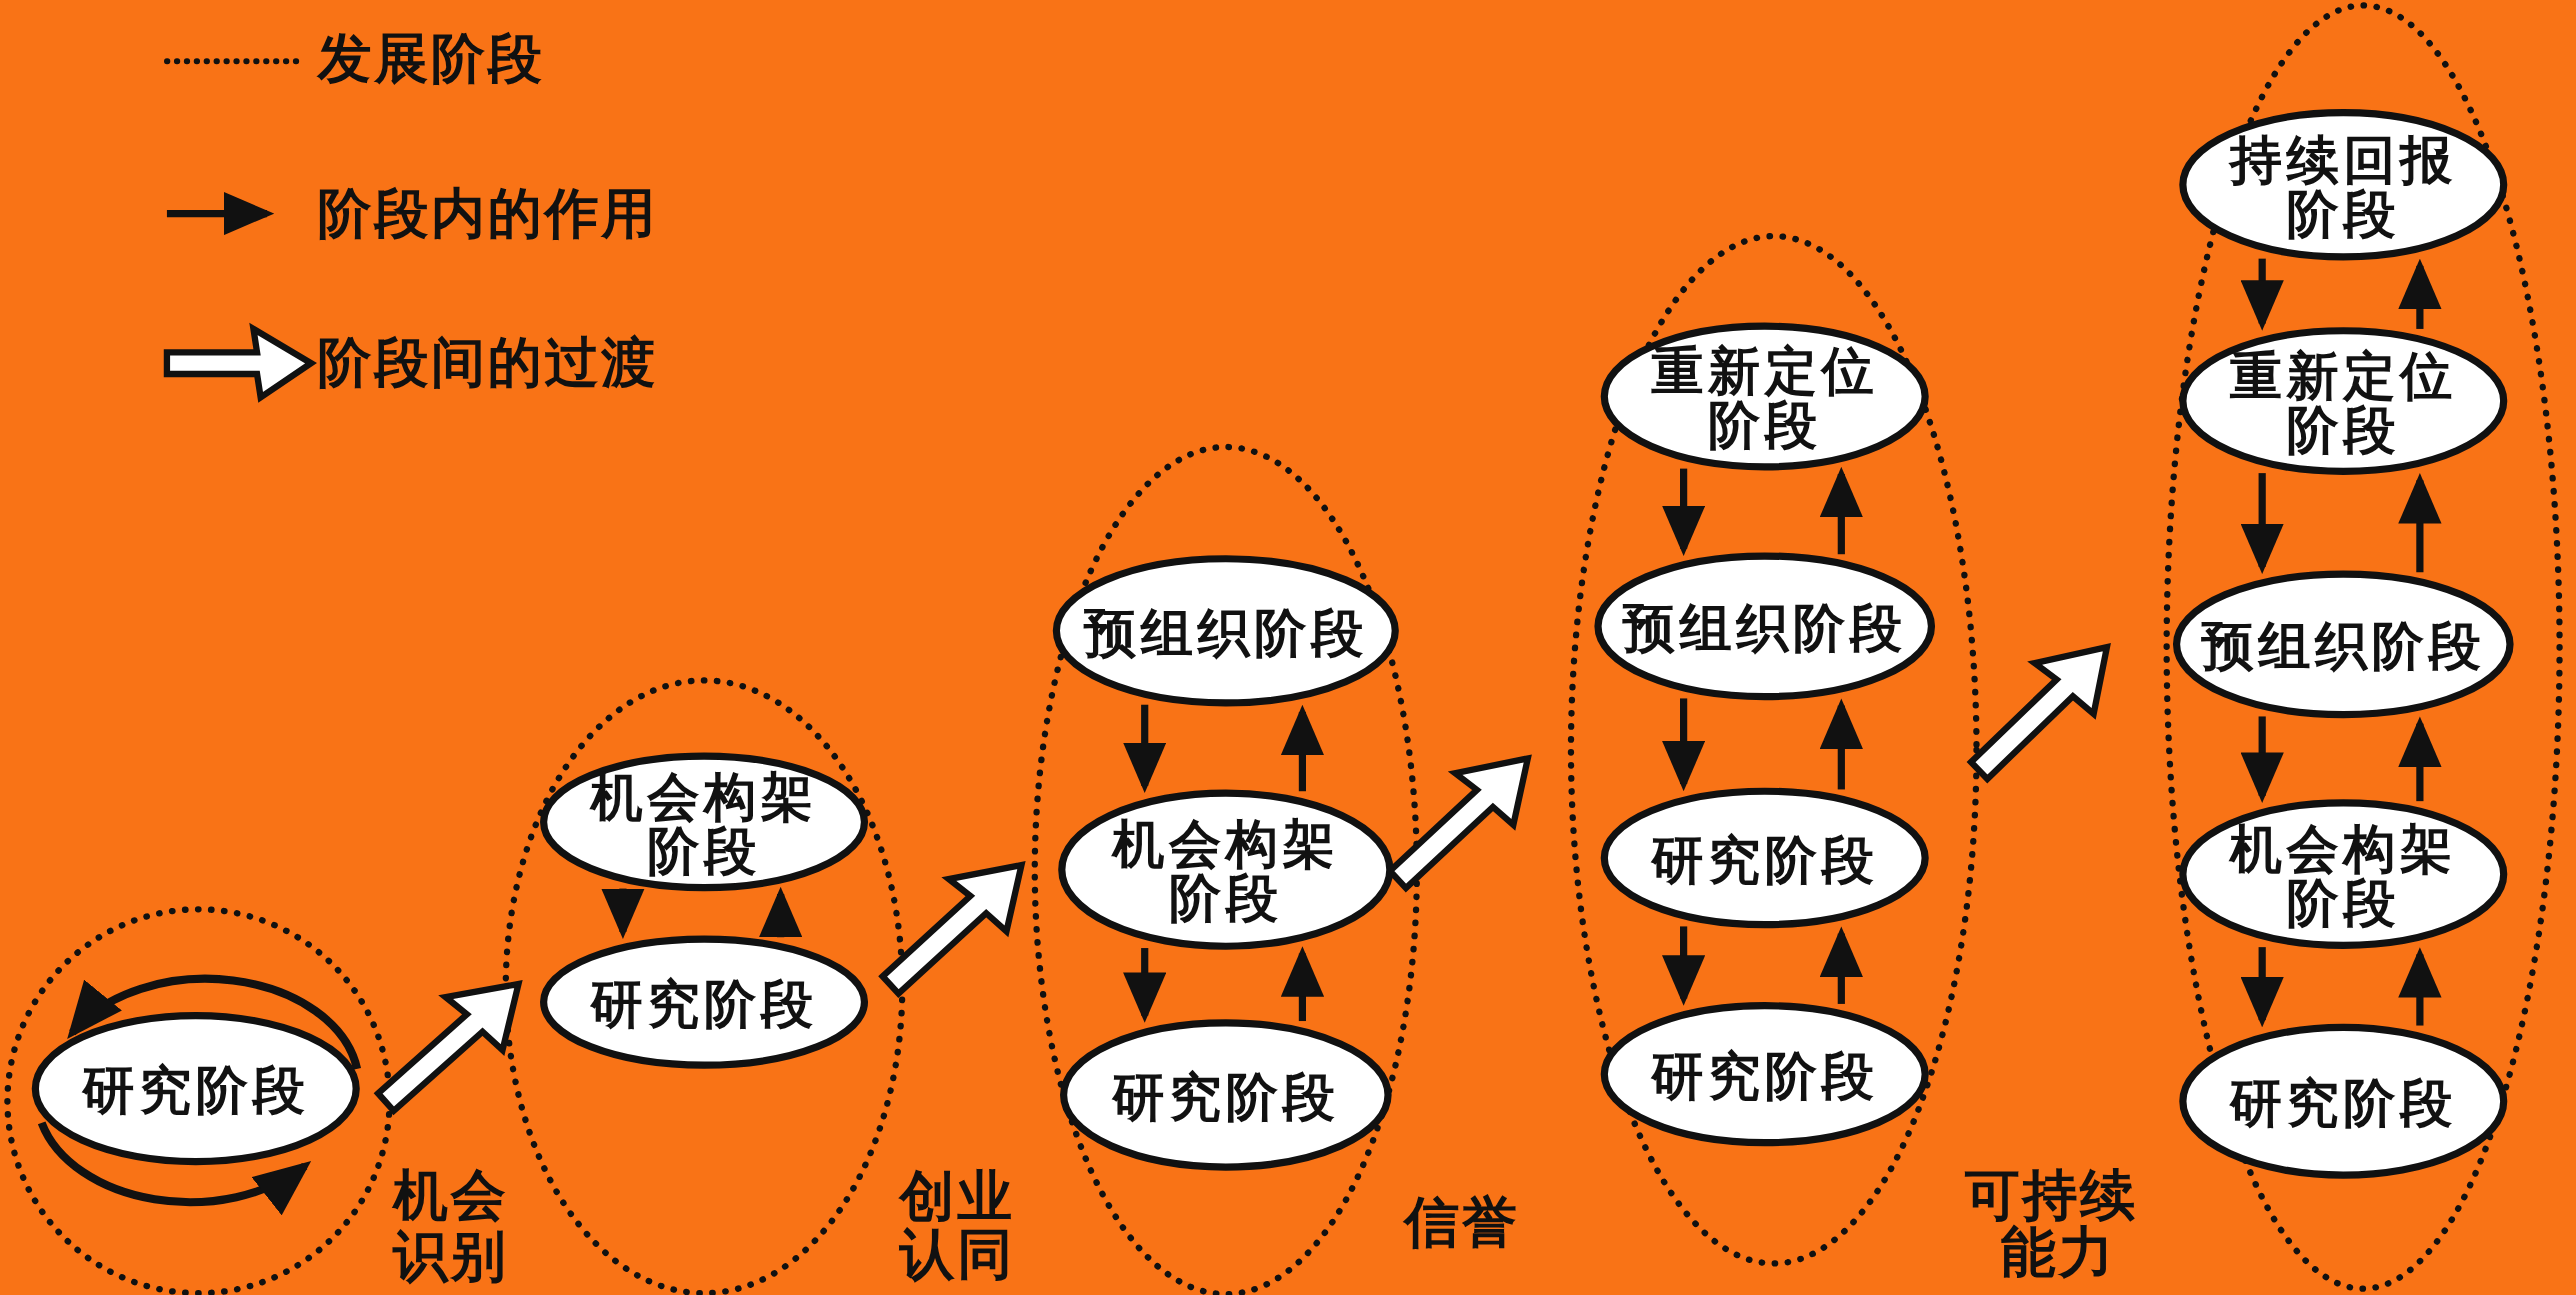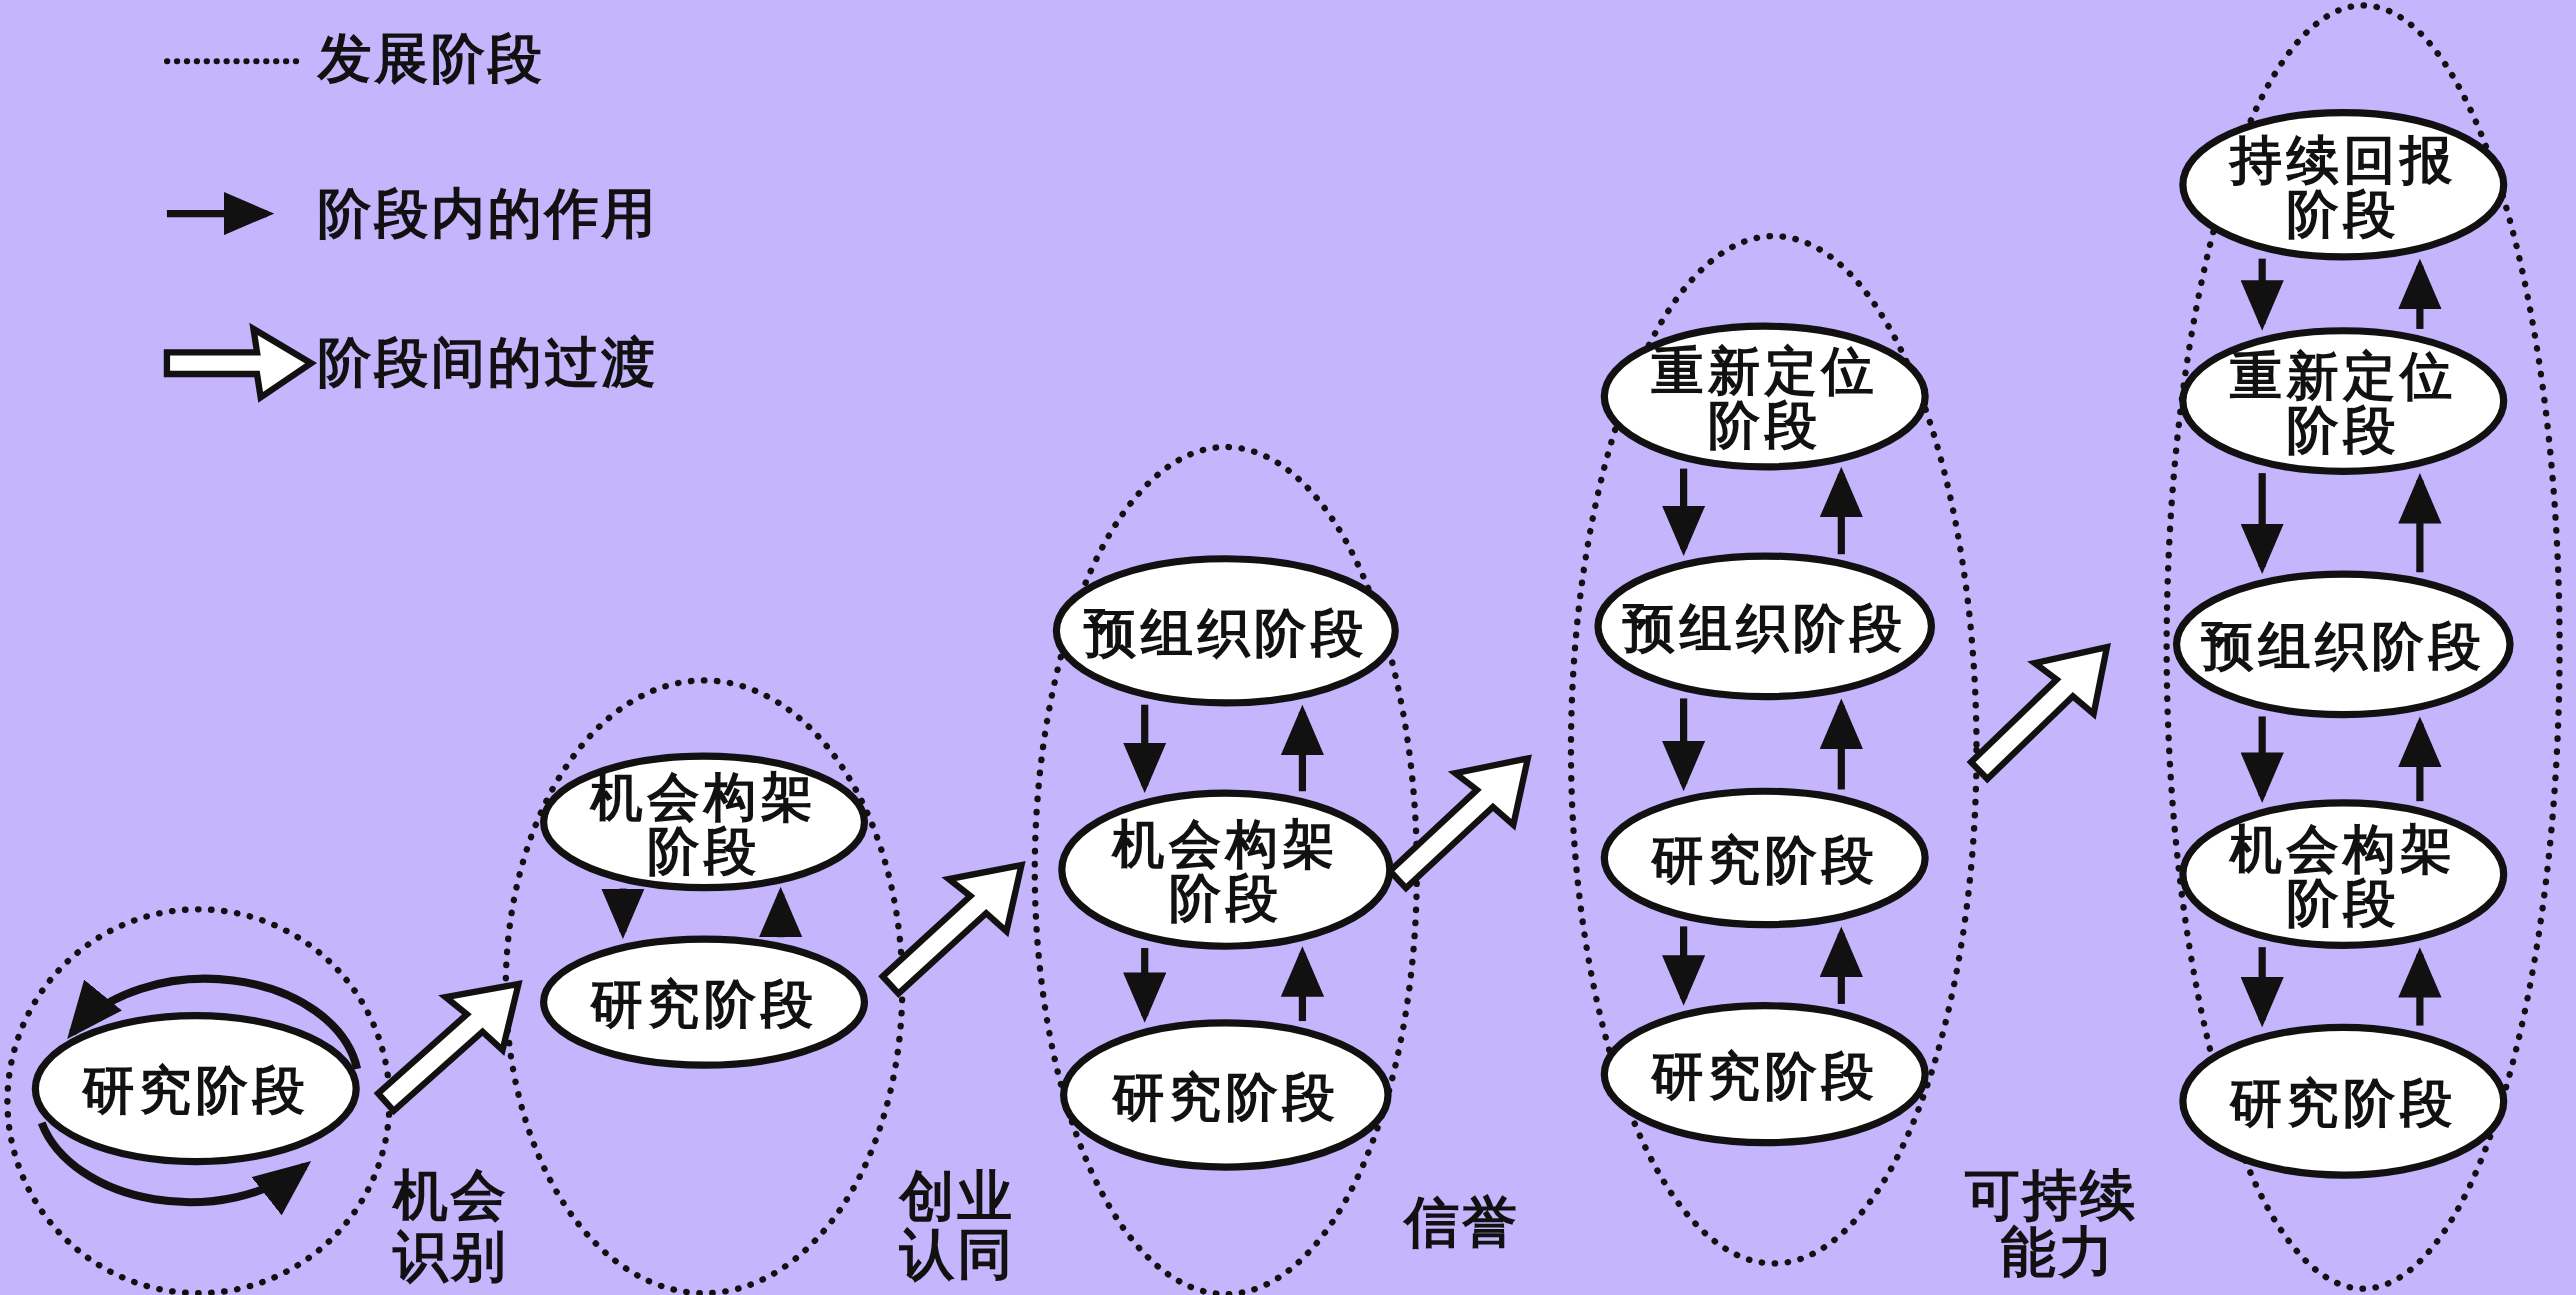--- a/index.html
+++ b/index.html
@@ -1,16 +1,16 @@
 <!DOCTYPE html>
 <html style="font-size:14.4px"><head>
 <meta charset="utf-8">
 <style>
   html, body { margin: 0; padding: 0; background: #ffffff; }
-  .canvas { width: 2576px; height: 1295px; background: #c4b5fd; position: relative; overflow: hidden; }
+  .canvas { width: 2576px; height: 1295px; background: #f97316; position: relative; overflow: hidden; }
   svg { display: block; }
   svg text {
     font-family: "Liberation Serif", "DejaVu Serif", serif;
     font-weight: 700;
     fill: #111111;
   }
   .node-text   { font-size: 58px; letter-spacing: 5px; text-anchor: middle; dominant-baseline: central; }
   .trans-label { font-size: 61px; letter-spacing: 3px; text-anchor: middle; dominant-baseline: central; }
   .legend-label{ font-size: 60px; letter-spacing: 3px; text-anchor: start;  dominant-baseline: central; }
   .node   { fill: #ffffff; stroke: #111111; stroke-width: 8; }

